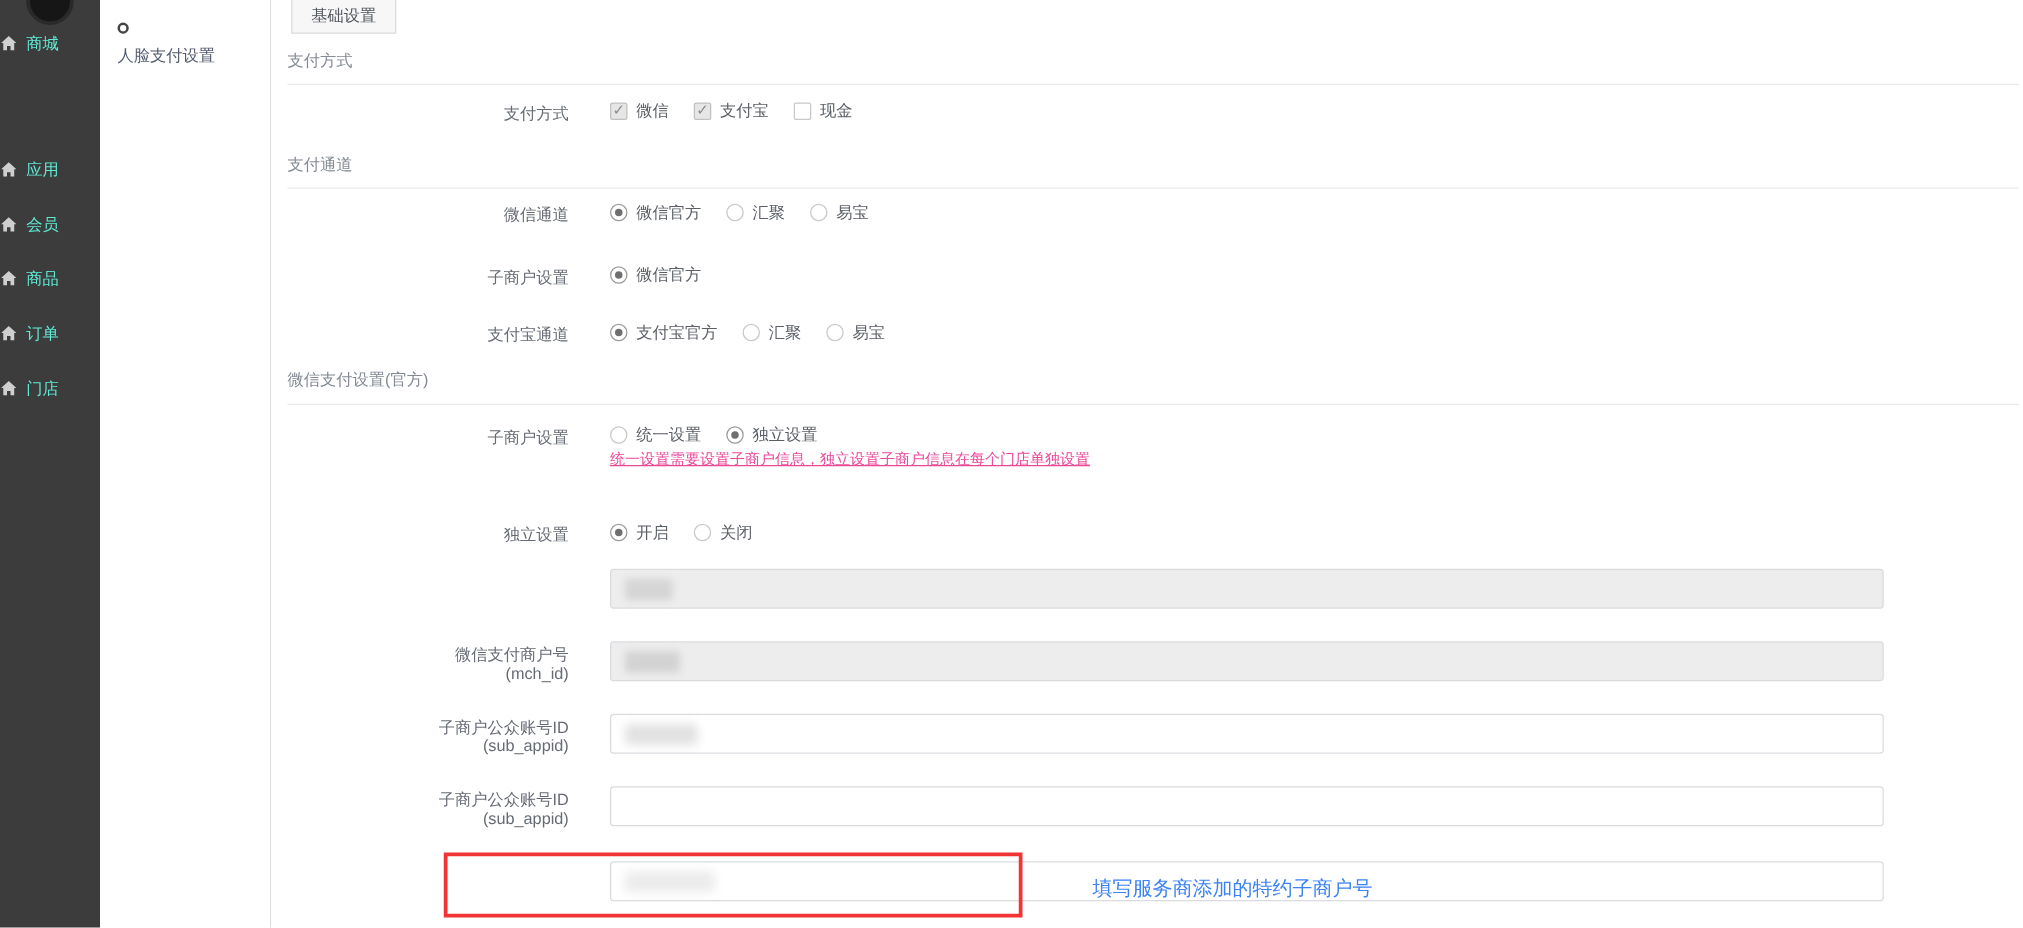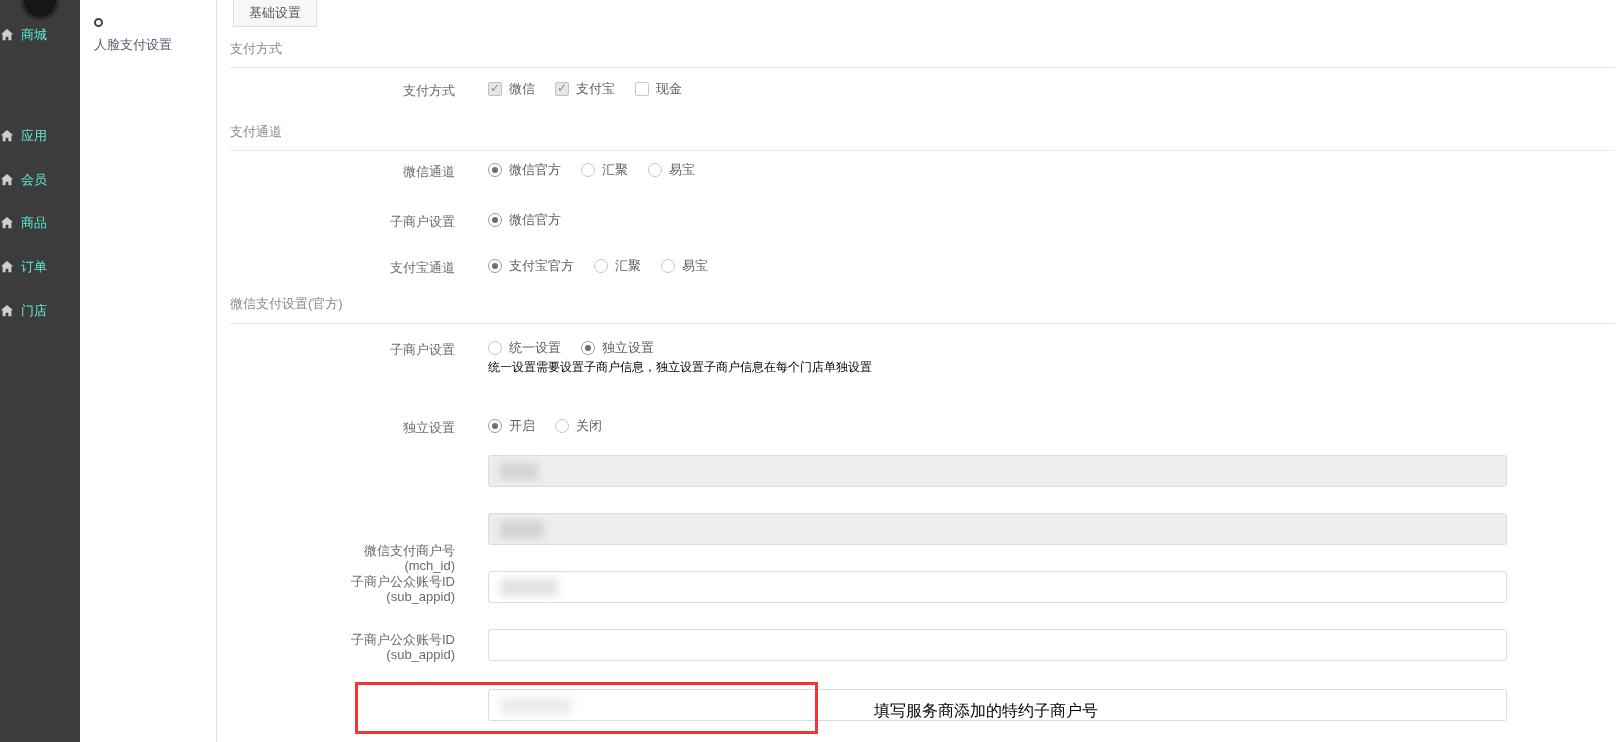--- a/index.html
+++ b/index.html
@@ -27,21 +27,21 @@
   .tab { position:absolute; left:16px; top:-2px; padding:5px 15px 4px;
     background:#f7f7f7; border:1px solid #dcdcdc; font-size:13px; color:#51565e;
     cursor:pointer; }
   .sec-title { position:absolute; left:13px; font-size:13px; color:#848a93; }
   .divider { position:absolute; left:13px; right:3px; height:1px; background:#e7e9eb; }
   .row-label { position:absolute; left:13px; width:225px; text-align:right;
     font-size:13px; color:#666b74; line-height:15px; }
   .controls { position:absolute; left:271px; display:flex; align-items:flex-start; gap:20px; }
   .ctl { display:flex; align-items:center; gap:7px; font-size:13px; color:#5a5f66;
     cursor:pointer; white-space:nowrap; }
-  .help { position:absolute; left:271px; font-size:12px; color:#000000; }
+  .help { position:absolute; left:271px; font-size:12px; color:#ec4899;text-decoration:underline; }
 
   
   .cb { width:14px; height:14px; border:1px solid #c8c8c8; border-radius:2px;
     background:#fff; position:relative; flex:0 0 auto; }
   .cb.checked { background:#e6e6e6; border-color:#c0c0c0; }
   .cb.checked::after { content:"\2713"; position:absolute; left:1px; top:-2px;
     font-size:12px; color:#8a8a8a; font-weight:bold; }
   .rd { width:14px; height:14px; border:1px solid #c8c8c8; border-radius:50%;
     background:#fff; position:relative; flex:0 0 auto; }
   .rd.sel { border-color:#9a9a9a; }
@@ -55,21 +55,21 @@
   .redact { position:absolute; left:11px; top:7px; height:17px; border-radius:3px;
     filter:blur(3px); }
   .redact.d1 { width:38px; background:#d5d5d5; }
   .redact.d2 { width:44px; background:#d3d3d3; }
   .redact.l1 { width:58px; background:#e2e2e2; filter:blur(4px); }
   .redact.l2 { width:72px; background:#ececec; filter:blur(4px); }
 
   
   #red-rect { position:absolute; left:138px; top:682px; width:463px; height:52px;
     border:3px solid #f23434; pointer-events:none; }
-  #red-note { position:absolute; left:657px; top:701px; font-size:16px; color:#000000;
+  #red-note { position:absolute; left:657px; top:701px; font-size:16px; color:#3b82f6;
     white-space:nowrap; }
 </style>
 </head>
 <body>
 
 <div id="sidebar">
   <div class="logo"></div>
 
   <div class="nav-item" style="top:26px">
     <svg viewBox="0 0 16 16">
@@ -207,21 +207,21 @@
     <span class="ctl">
       <span class="rd"></span>
       <span>关闭</span>
     </span>
   </div>
 
   <div class="input disabled" style="top:455px">
     <span class="redact d1"></span>
   </div>
 
-  <div class="row-label" style="top:543px">
+  <div class="row-label" style="top:516px">
     <div>微信支付商户号</div>
     <div>(mch_id)</div>
   </div>
   <div class="input disabled" style="top:513px">
     <span class="redact d2"></span>
   </div>
 
   <div class="row-label" style="top:574px">
     <div>子商户公众账号ID</div>
     <div>(sub_appid)</div>

